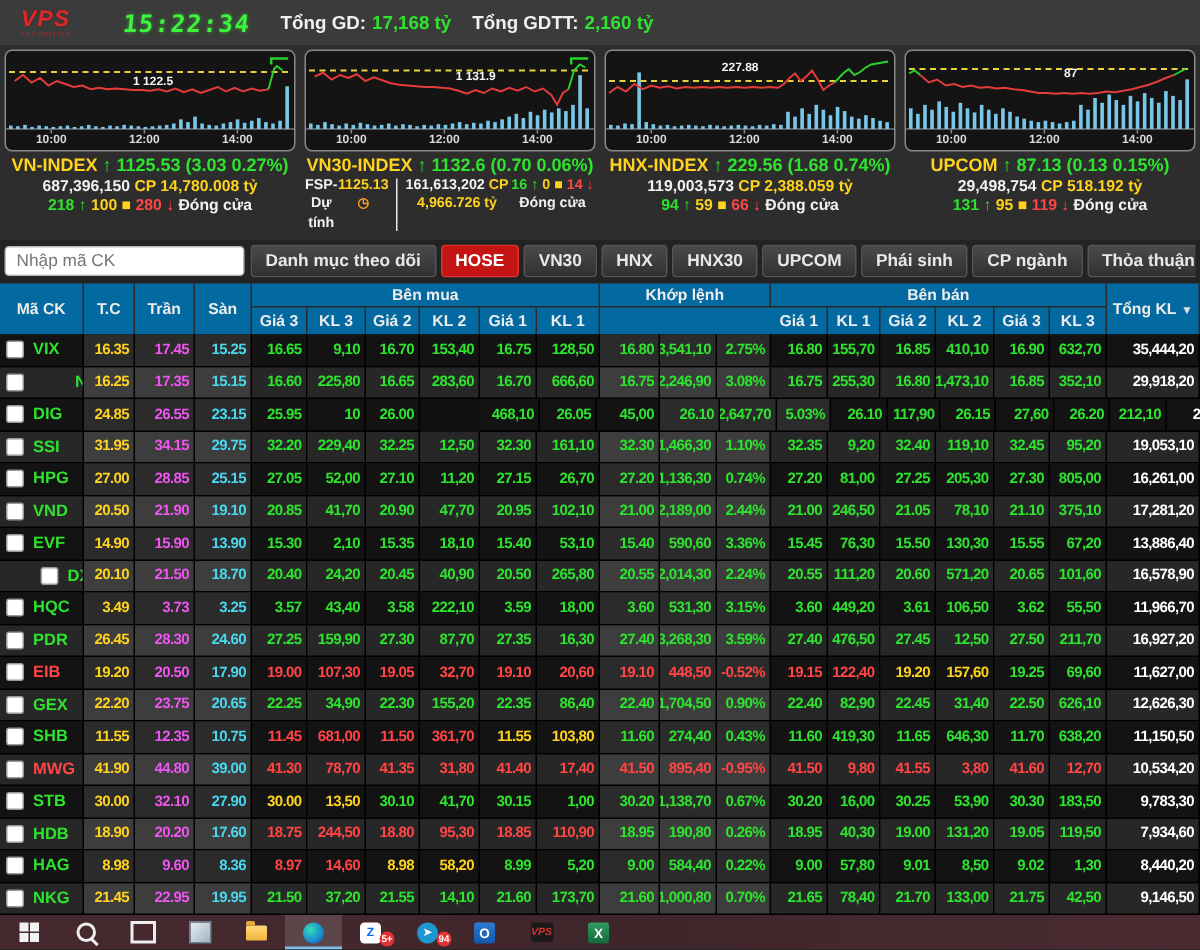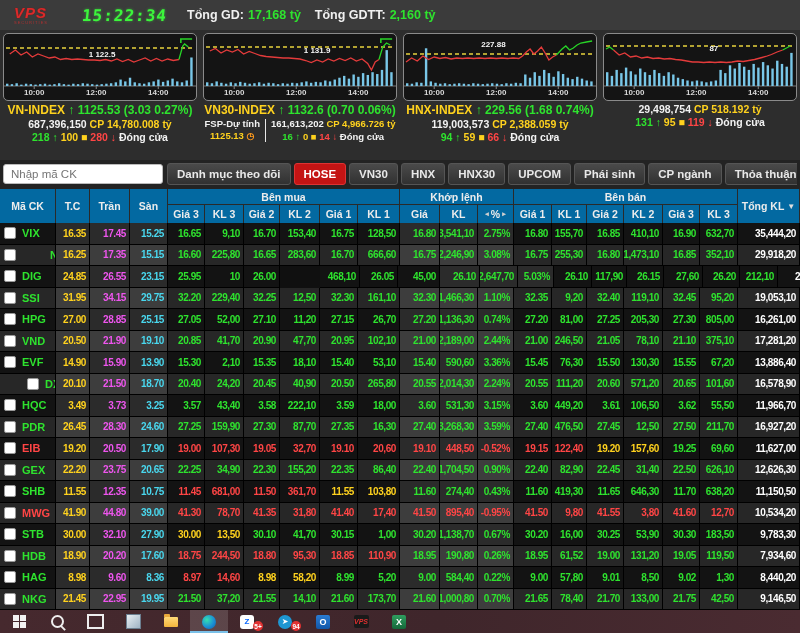--- a/index.html
+++ b/index.html
@@ -22,21 +22,21 @@
   .info{text-align:center;line-height:1.25;margin-top:2px;}
   .info .l1{font-size:12px;font-weight:bold;}
   .info .name{color:#ffd21e;}
   .info .up{color:#2ee32e;}
   .info .l2,.l3{font-size:10.5px;font-weight:bold;color:#f2f2f2;}
   .info .yellow{color:#ffd21e;}
   .info .red{color:#ff4545;}
   .info .white{color:#f2f2f2;}
   .info .refsq{color:#ffd21e;}
   .fsprow{display:flex;align-items:stretch;justify-content:center;gap:5px;}
-  .fspcol{display:flex;flex-direction:column;justify-content:center;font-size:9.5px;font-weight:bold;color:#f2f2f2;line-height:1.3;}
+  .fspcol{display:flex;flex-direction:row;justify-content:center;font-size:9.5px;font-weight:bold;color:#f2f2f2;line-height:1.3;}
   .fspdiv{width:1px;background:#e8e8e8;margin:1px 0;}
   .fsp-ic{color:#ff9c1e;font-size:9px;}
   .p2 .l2x,.p2 .l3x{font-size:9.5px;}
   
   .tabbar{height:26px;flex:0 0 auto;background:#232323;display:flex;align-items:center;padding:1px 3px 2px 3px;gap:4px;}
   .searchbox{width:160px;height:20px;background:#fff;border-radius:3px;border:1px solid #bbb;
     font-size:11.5px;color:#555;padding:0 7px;box-sizing:border-box;font-family:"Liberation Sans",sans-serif;}
   .tabs{display:flex;flex:1;gap:3px;overflow:hidden;height:22px;}
   .tab{background:linear-gradient(#4a4a4a,#313131);border:1px solid #555;border-radius:3px;color:#e8e8e8;
     font-size:11.5px;font-weight:bold;display:flex;align-items:center;padding:0 9px;white-space:nowrap;cursor:pointer;}
@@ -361,20 +361,21 @@
             <polyline points="178.72,16 182.48,14 186.24,12" fill="none" stroke="#27d427" stroke-width="1.3"></polyline>
             <text x="105.4" y="17" fill="#f5f5f5" font-size="8" font-weight="bold" font-family="&quot;Liberation Sans&quot;,sans-serif">87</text>
           </svg>
           <div class="axis">
             <span style="left: 30.2px;">10:00</span>
             <span style="left: 92.24px;">12:00</span>
             <span style="left: 154.28px;">14:00</span>
           </div>
         </div>
         <div class="info">
+          <div class="l1"><span class="name">UPCOM</span> <span class="up">↑ 87.13  (0.13  0.15%)</span></div>
           <div class="l2"><span class="white">29,498,754</span> <span class="yellow">CP 518.192 tỷ</span></div>
           <div class="l3"><span class="up">131 ↑</span> <span class="refsq">95 ■</span> <span class="red">119 ↓</span> <span class="white">Đóng cửa</span></div>
         </div>
       </div>
     </div>
 
   <div class="tabbar">
     <input class="searchbox" type="text" placeholder="Nhập mã CK" style="">
     <div class="tabs" id="tabs">
         <div class="tab">Danh mục theo dõi</div>
@@ -400,25 +401,20 @@
           <div class="hcell" style="width: 37px; flex: 0 0 auto;">Giá 3</div>
           <div class="hcell" style="width: 39px; flex: 0 0 auto;">KL 3</div>
           <div class="hcell" style="width: 36px; flex: 0 0 auto;">Giá 2</div>
           <div class="hcell" style="width: 40px; flex: 0 0 auto;">KL 2</div>
           <div class="hcell" style="width: 38px; flex: 0 0 auto;">Giá 1</div>
           <div class="hcell" style="width: 42px; flex: 0 0 auto;">KL 1</div>
         </div>
       </div>
       <div class="hgroup" style="width: 114px;">
         <div class="glabel">Khớp lệnh</div>
-        <div class="gcols">
-          <div class="hcell" style="width: 40px; flex: 0 0 auto;">Giá</div>
-          <div class="hcell" style="width: 38px; flex: 0 0 auto;">KL</div>
-          <div class="hcell" style="width: 36px; flex: 0 0 auto;"><span class="sorticon">◂</span>%<span class="sorticon">▸</span></div>
-        </div>
       </div>
       <div class="hgroup" style="width: 224px;">
         <div class="glabel">Bên bán</div>
         <div class="gcols">
           <div class="hcell" style="width: 38px; flex: 0 0 auto;">Giá 1</div>
           <div class="hcell" style="width: 35px; flex: 0 0 auto;">KL 1</div>
           <div class="hcell" style="width: 37px; flex: 0 0 auto;">Giá 2</div>
           <div class="hcell" style="width: 39px; flex: 0 0 auto;">KL 2</div>
           <div class="hcell" style="width: 37px; flex: 0 0 auto;">Giá 3</div>
           <div class="hcell" style="width: 38px; flex: 0 0 auto;">KL 3</div>
@@ -814,21 +810,21 @@
         <div class="cell" style="width: 37px; flex: 0 0 auto; color: rgb(255, 69, 69);">18.75</div>
         <div class="cell" style="width: 39px; flex: 0 0 auto; color: rgb(255, 69, 69);">244,50</div>
         <div class="cell" style="width: 36px; flex: 0 0 auto; color: rgb(255, 69, 69);">18.80</div>
         <div class="cell" style="width: 40px; flex: 0 0 auto; color: rgb(255, 69, 69);">95,30</div>
         <div class="cell" style="width: 38px; flex: 0 0 auto; color: rgb(255, 69, 69);">18.85</div>
         <div class="cell" style="width: 42px; flex: 0 0 auto; color: rgb(255, 69, 69);">110,90</div>
         <div class="cell shade" style="width: 40px; flex: 0 0 auto; color: rgb(46, 227, 46);">18.95</div>
         <div class="cell shade" style="width: 38px; flex: 0 0 auto; color: rgb(46, 227, 46);">190,80</div>
         <div class="cell shade" style="width: 36px; flex: 0 0 auto; color: rgb(46, 227, 46);">0.26%</div>
         <div class="cell" style="width: 38px; flex: 0 0 auto; color: rgb(46, 227, 46);">18.95</div>
-        <div class="cell" style="width: 35px; flex: 0 0 auto; color: rgb(46, 227, 46);">61,52</div>
+        <div class="cell" style="width: 35px; flex: 0 0 auto; color: rgb(46, 227, 46);">40,30</div>
         <div class="cell" style="width: 37px; flex: 0 0 auto; color: rgb(46, 227, 46);">19.00</div>
         <div class="cell" style="width: 39px; flex: 0 0 auto; color: rgb(46, 227, 46);">131,20</div>
         <div class="cell" style="width: 37px; flex: 0 0 auto; color: rgb(46, 227, 46);">19.05</div>
         <div class="cell" style="width: 38px; flex: 0 0 auto; color: rgb(46, 227, 46);">119,50</div>
         <div class="cell totc" style="width: 62px; flex: 0 0 auto; color: rgb(255, 255, 255);">7,934,60</div>
       </div>
       <div class="trow odd">
         <div class="cell symc" style="width: 56px; flex: 0 0 auto;">
           <span class="cb"></span>
           <span class="sym" style="color: rgb(46, 227, 46);">HAG</span>

